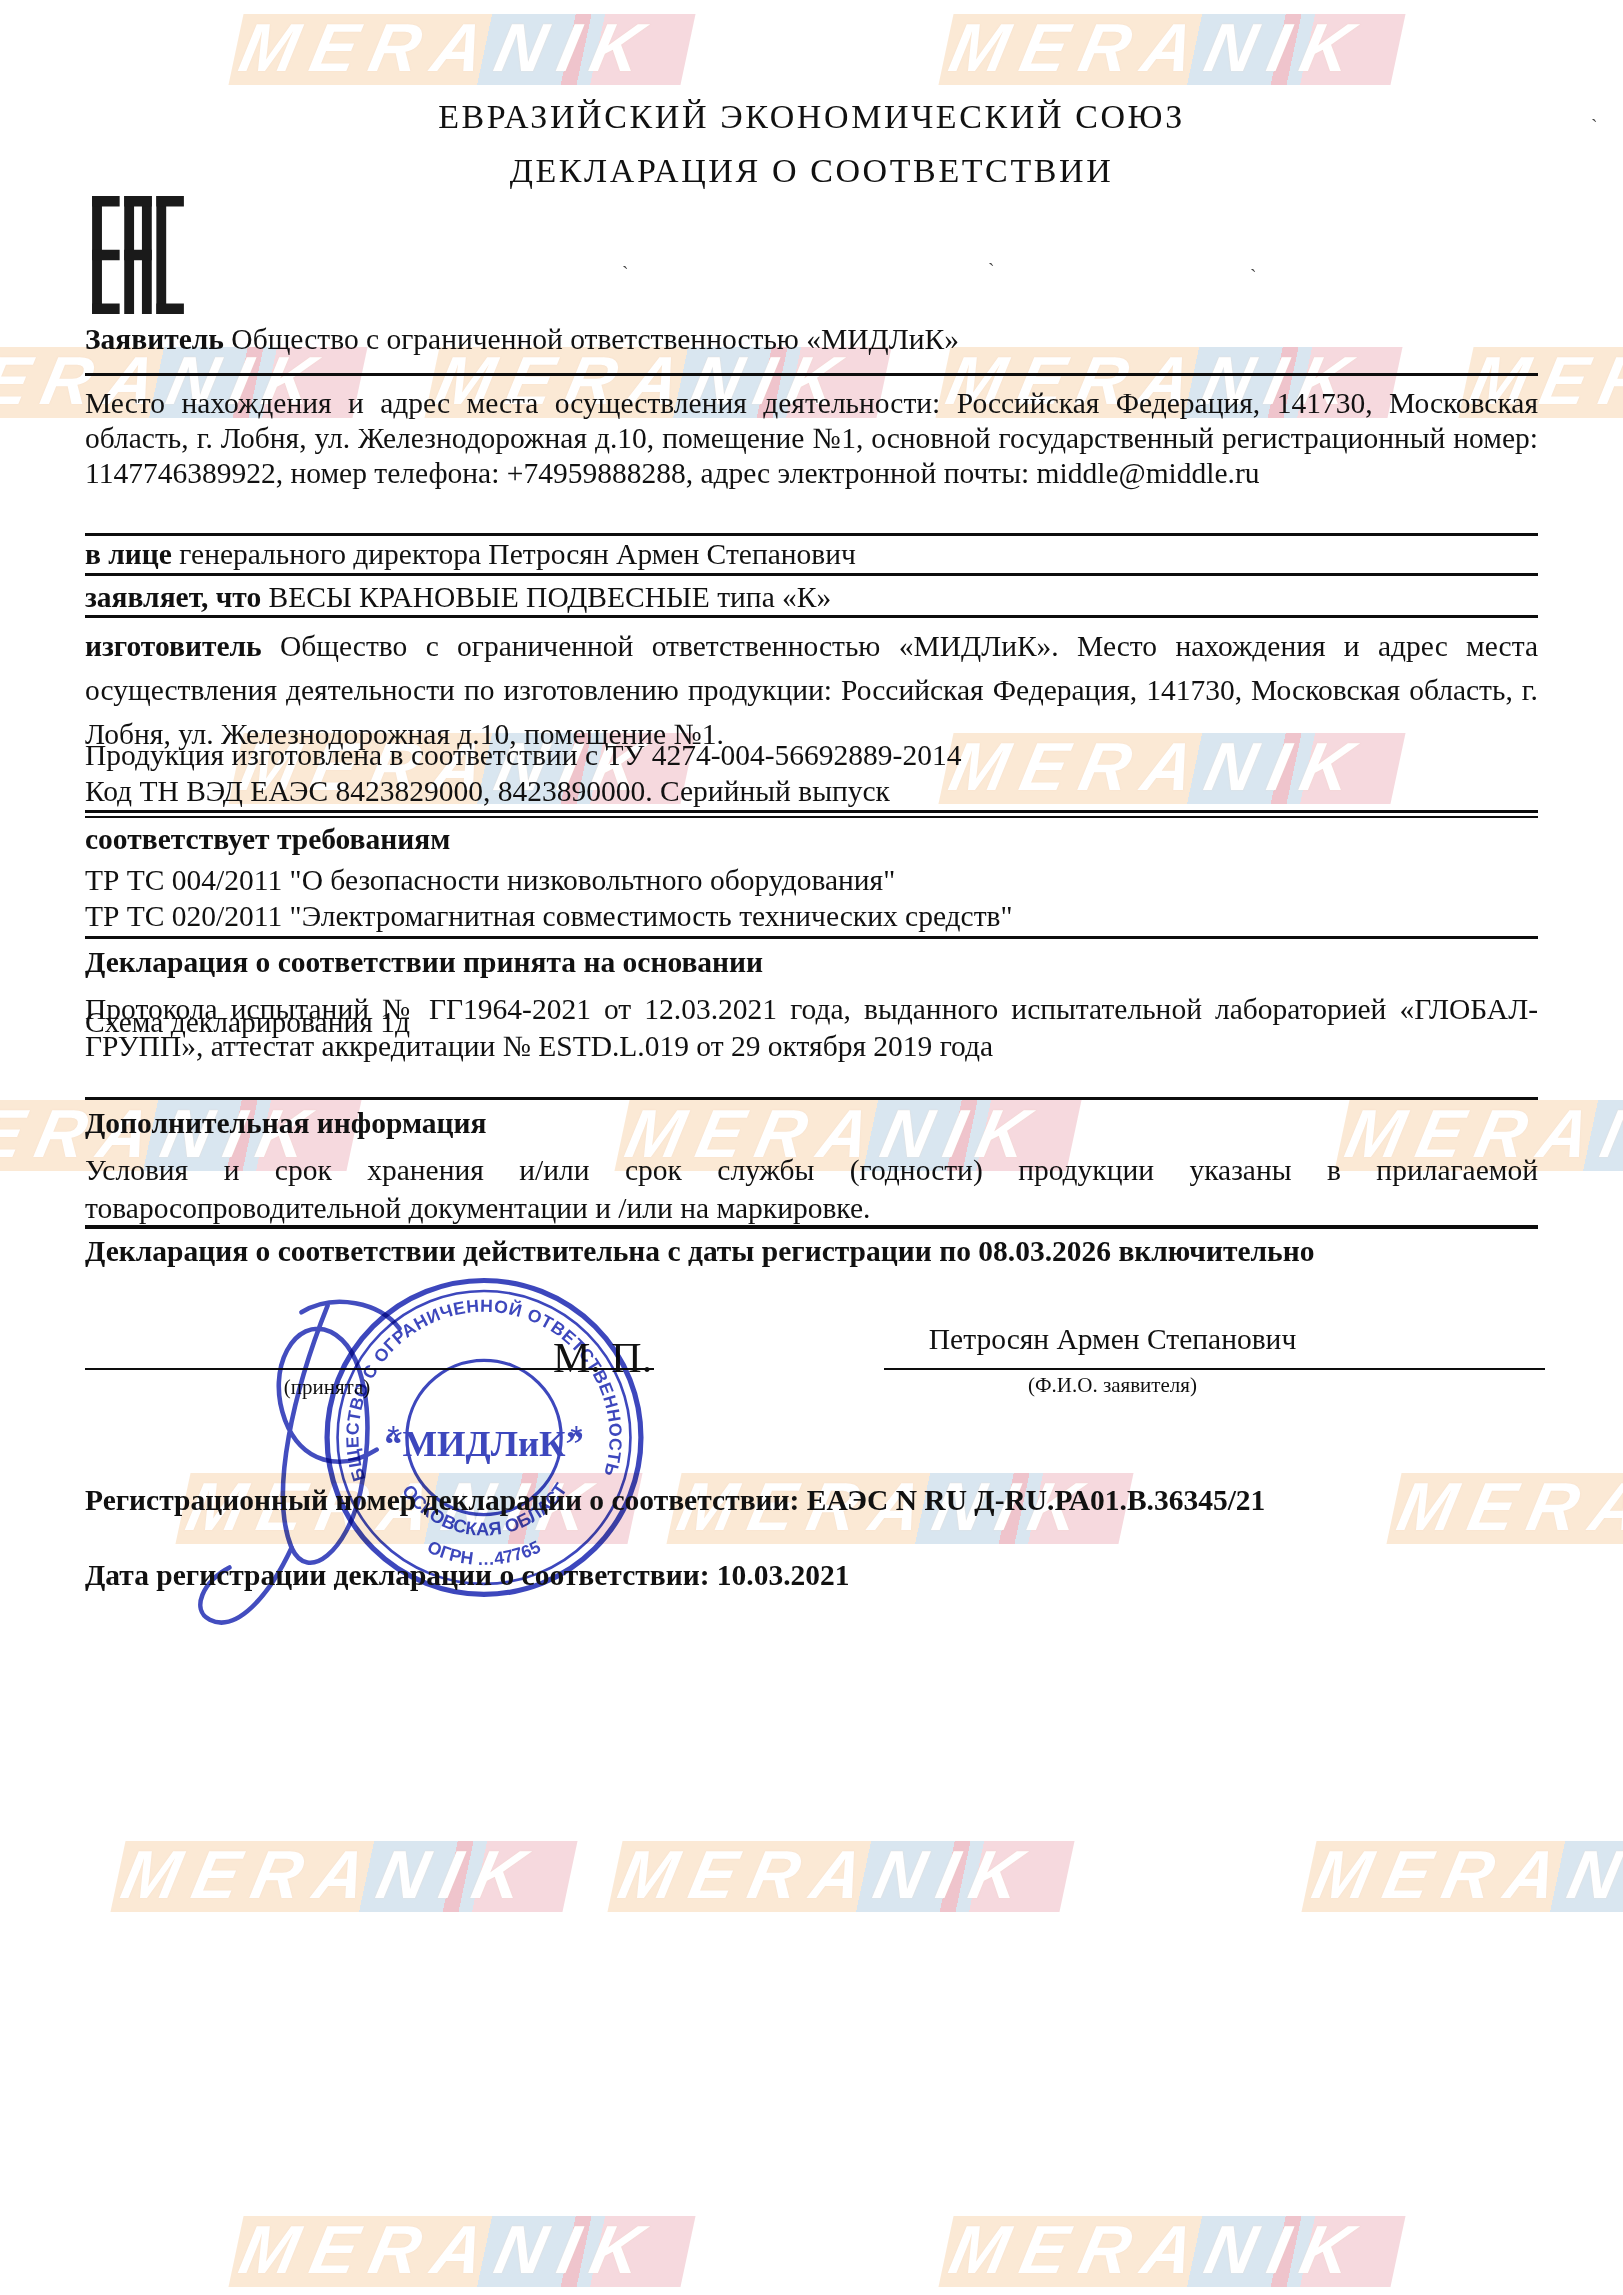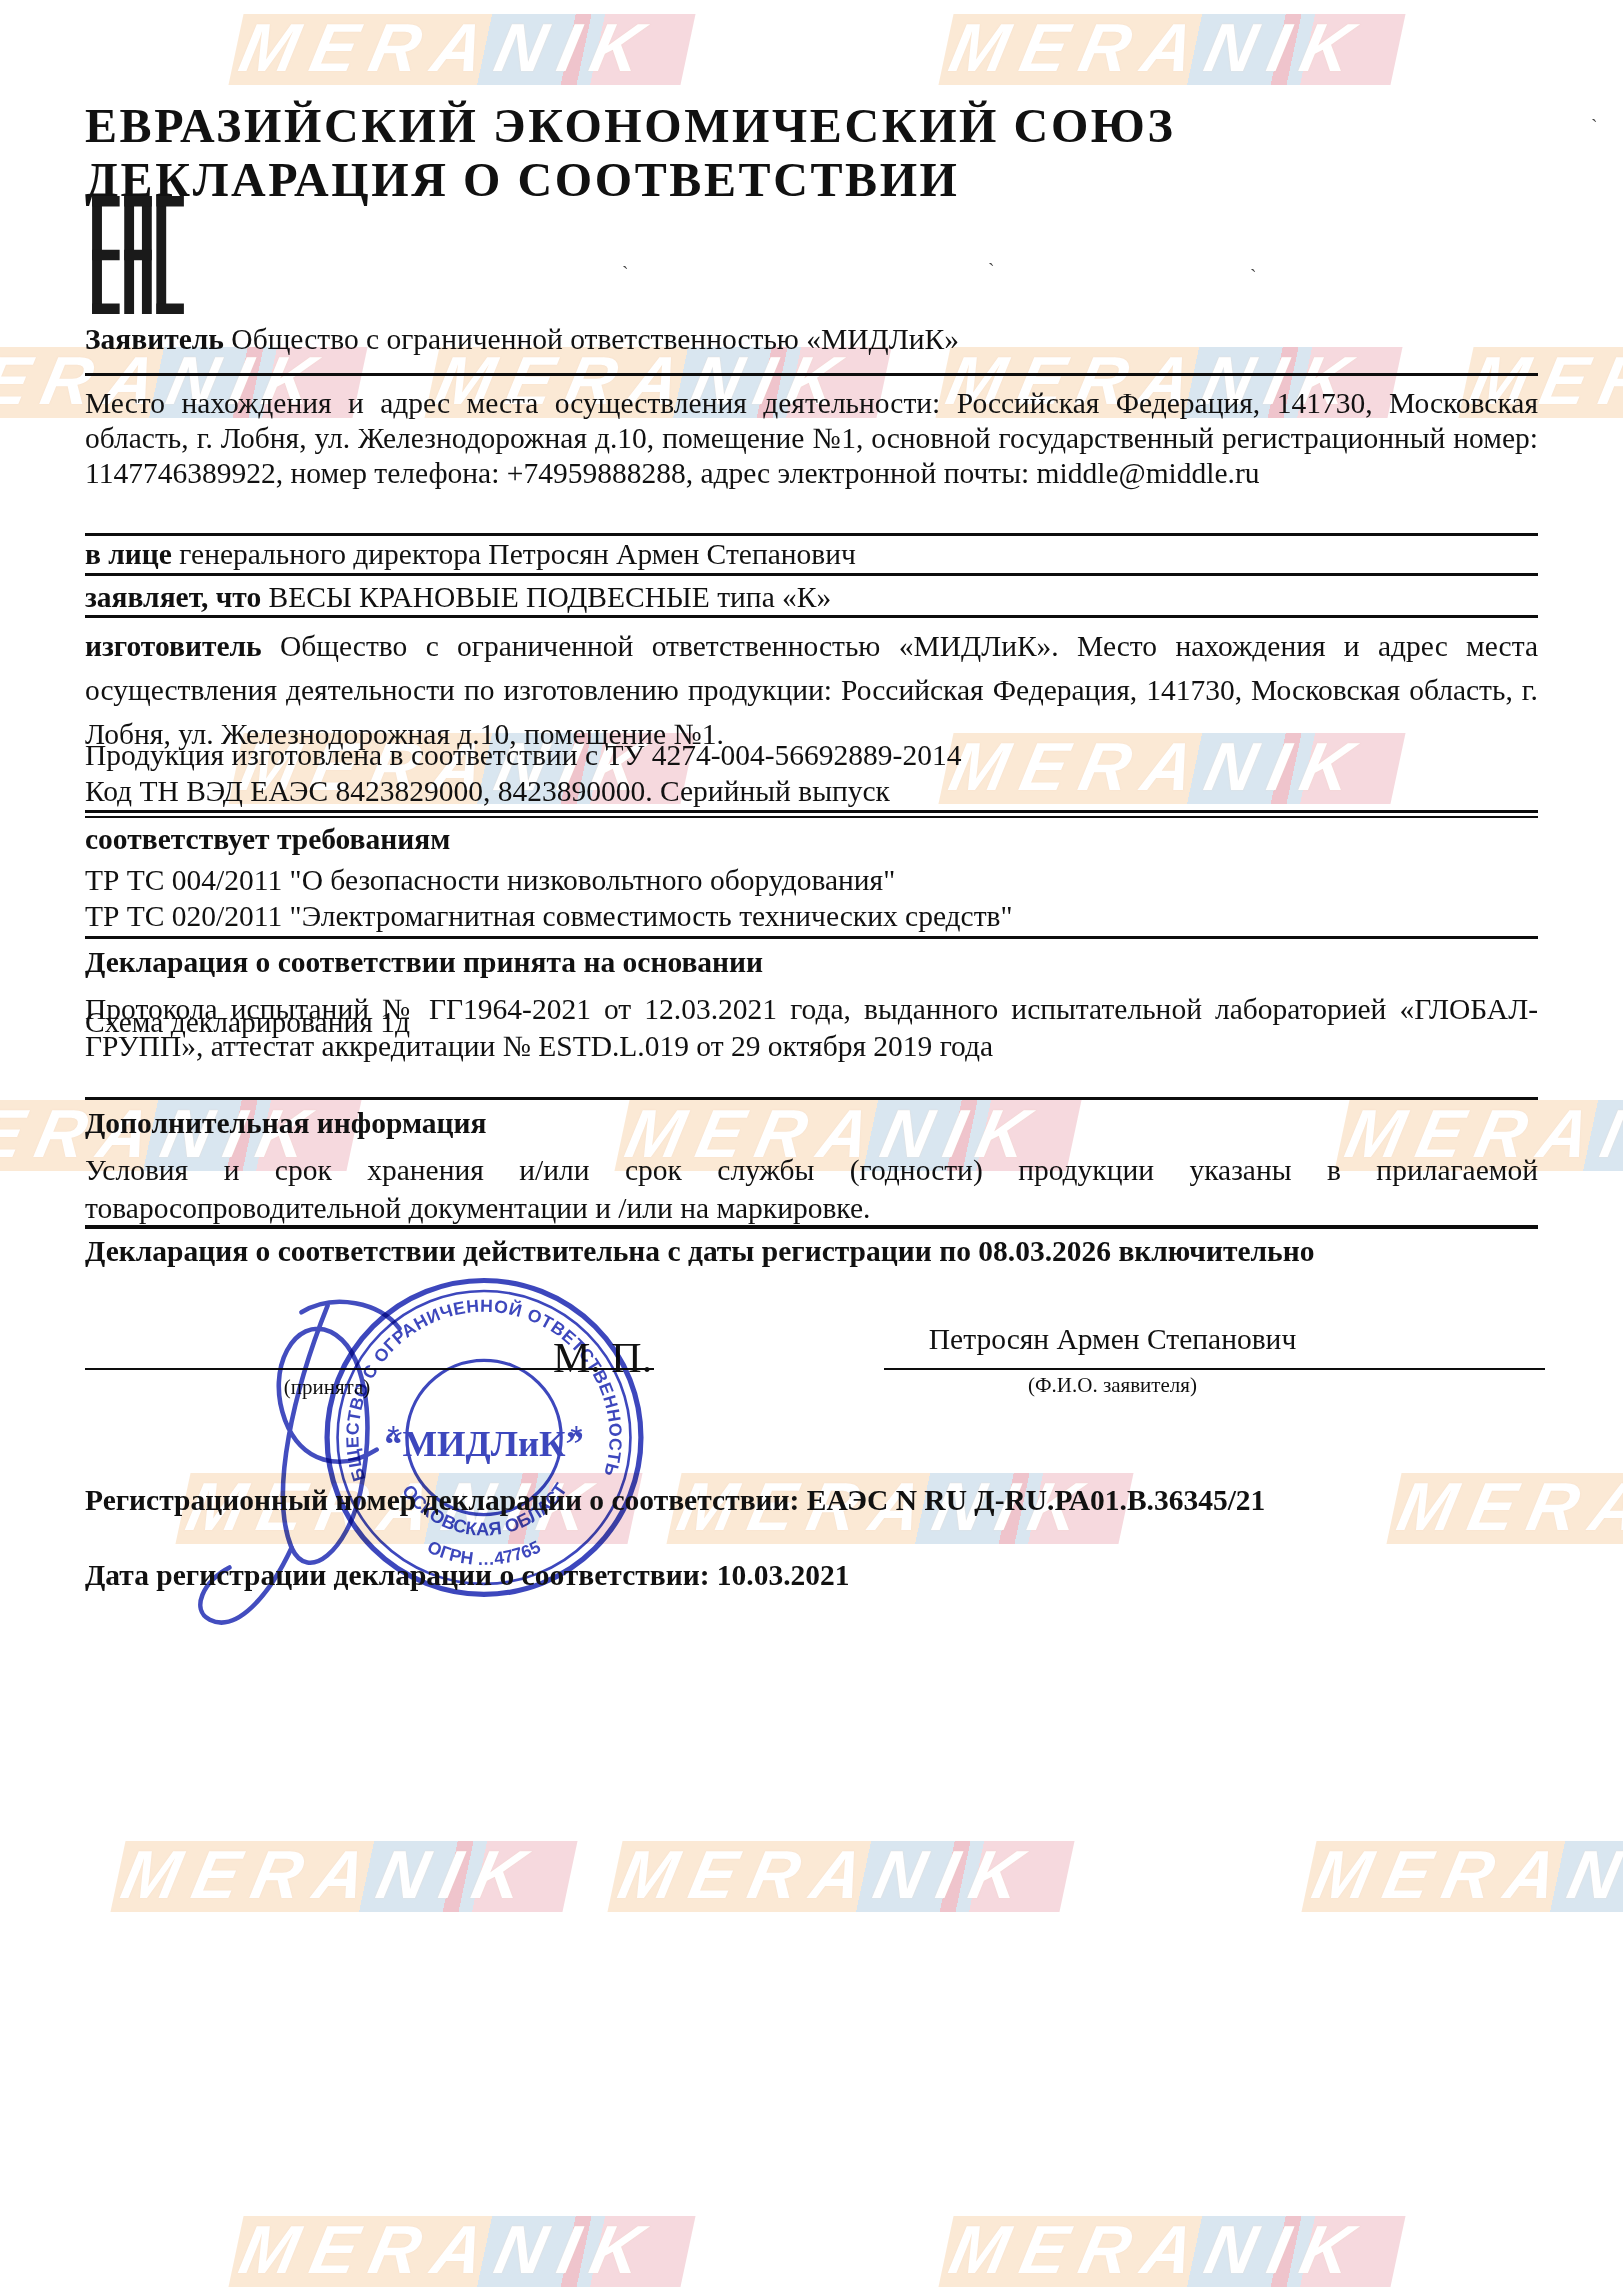--- a/index.html
+++ b/index.html
@@ -15,21 +15,21 @@
         #f6d9de 80%,#f6d9de 100%);}
   .wm span{position:absolute;left:5.2px;top:-2.6px;white-space:nowrap;
       font-family:"Liberation Sans",sans-serif;font-style:italic;font-weight:bold;
       font-size:68px;letter-spacing:13.7px;color:#ffffff;line-height:73px;
       text-shadow:0 0 1.3px rgba(240,205,180,.55);}
   
   .abs{position:absolute;left:85px;width:1453px;}
   .t{font-size:29.5px;line-height:35px;}
   .just{text-align:justify;}
   .b{font-weight:bold;}
-  .title{font-weight:bold;font-size:48px;letter-spacing:2.6px;text-align:left;}
+  .title{font-weight:normal;font-size:34px;letter-spacing:2.6px;text-align:center;}
   .rule{position:absolute;left:85px;width:1453px;border-top:3.3px solid #0d0d0d;}
   .rule.dbl{border-top:3.3px solid #0d0d0d;border-bottom:2px solid #0d0d0d;height:3.3px;}
   .rule.thick{border-top:4.6px solid #0d0d0d;}
   .sigline{position:absolute;border-top:2.6px solid #0d0d0d;}
   .cap{font-size:21px;text-align:center;}
   .speck{position:absolute;color:#444;font-size:19.6px;font-family:"Liberation Serif",serif;}
   .stampwrap{position:absolute;left:314px;top:1267px;mix-blend-mode:multiply;opacity:.93;}
   .sigwrap{position:absolute;left:164px;top:1276px;mix-blend-mode:multiply;opacity:.9;}
   .eac{position:absolute;left:92px;top:196px;}
 </style>

